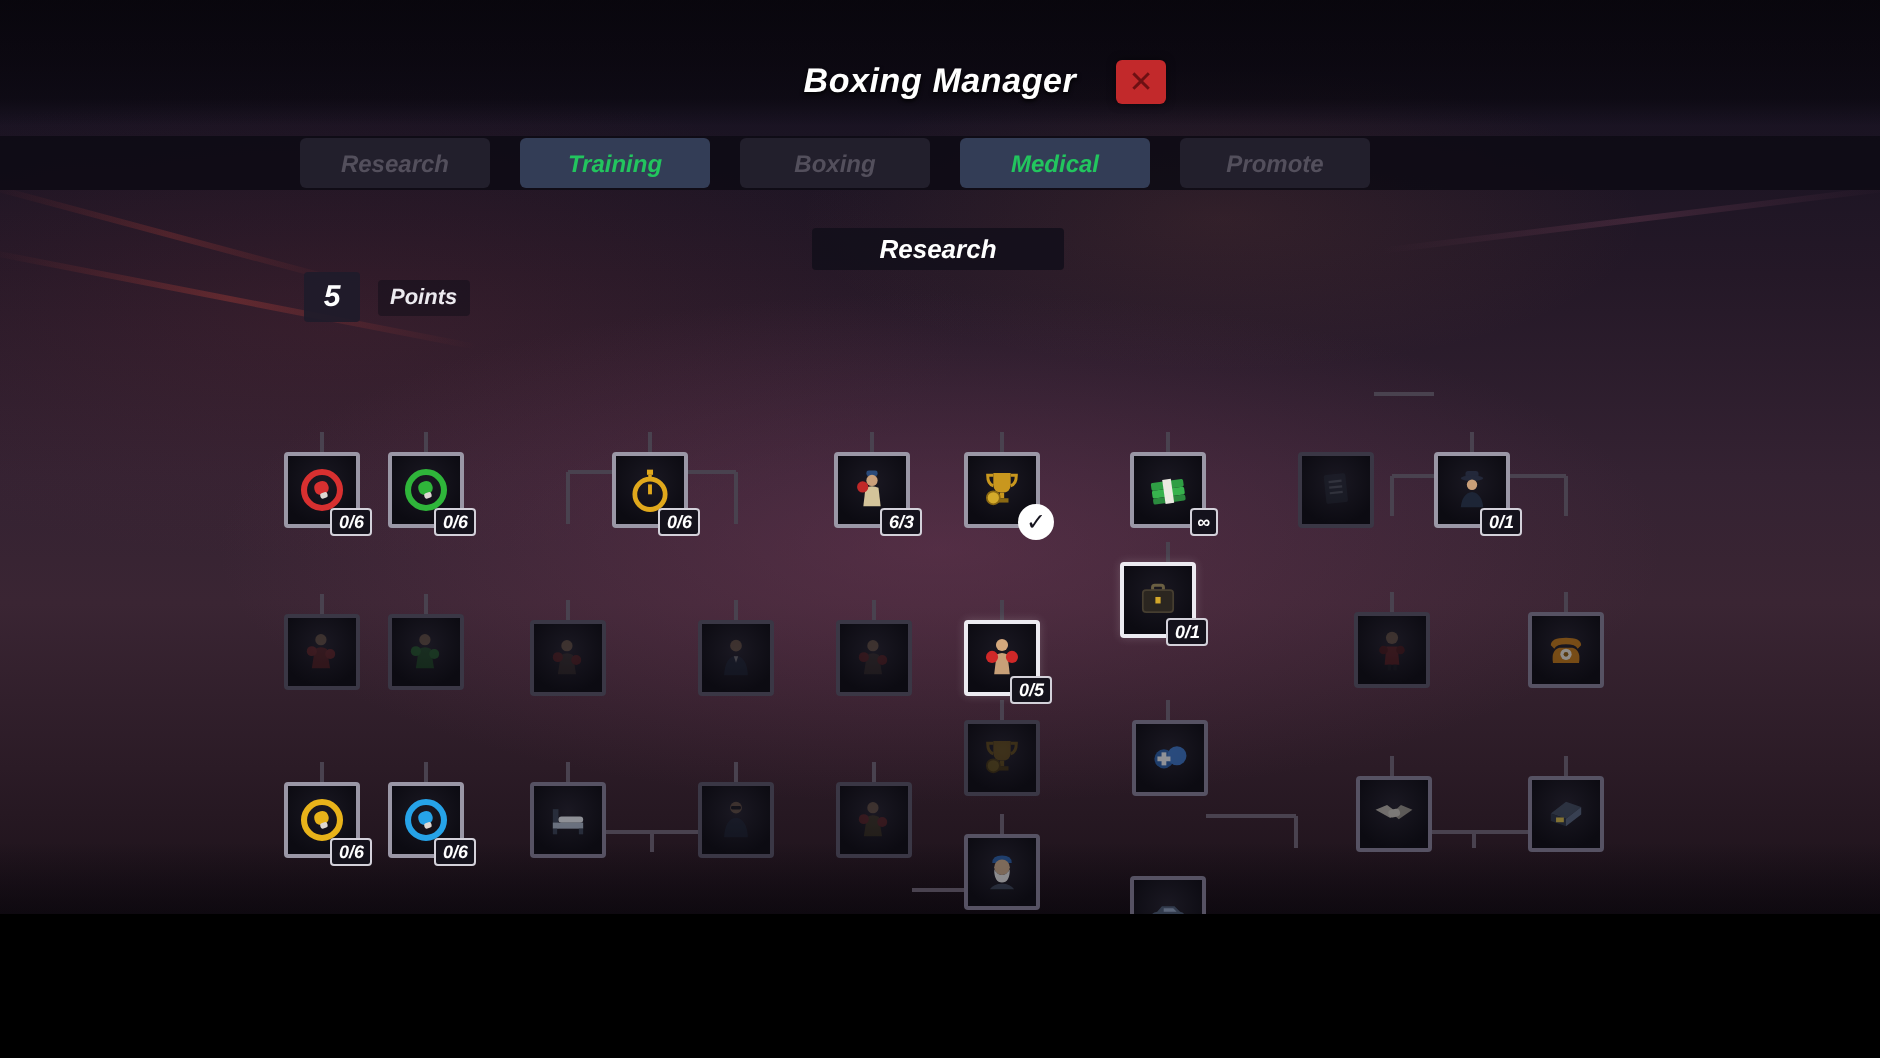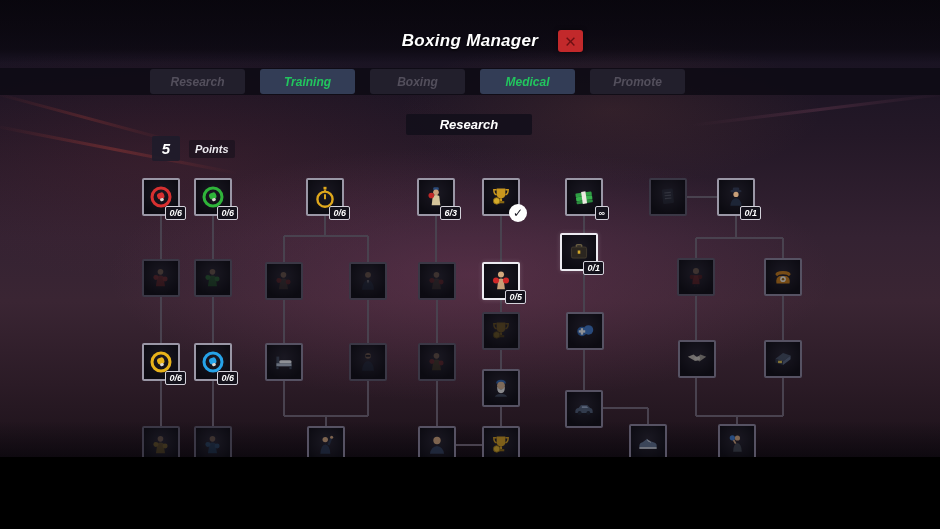--- a/index.html
+++ b/index.html
@@ -30,21 +30,21 @@
   .tab{width:95px;height:25px;border-radius:3px;display:flex;align-items:center;justify-content:center;font-size:12px;font-weight:bold;color:#534f5c;background:#221f2c;cursor:pointer;}
   .tab.active{background:var(--tab-active-bg,#333d56);color:#22c55e;}
 
   .section-title{position:absolute;left:406px;top:114px;width:126px;height:21px;background:rgba(18,15,26,.88);border-radius:2px;display:flex;align-items:center;justify-content:center;font-size:13px;font-weight:bold;}
   .points{position:absolute;left:152px;top:136px;display:flex;align-items:center;gap:9px;}
   .points-value{width:28px;height:25px;background:rgba(30,27,42,.92);border-radius:2px;display:flex;align-items:center;justify-content:center;font-size:15px;font-weight:bold;}
   .points-label{font-size:11px;font-weight:bold;color:#eceaef;background:rgba(18,15,26,.55);padding:3px 6px;border-radius:2px;}
 
   .tree{position:absolute;left:0;top:0;width:940px;height:529px;}
   .edge{position:absolute;background:#49424f;z-index:1;}
-  .node{position:absolute;width:38px;height:38px;box-sizing:border-box;border:2px solid #8f8c9a;border-radius:2px;z-index:2;display:flex;align-items:center;justify-content:center;cursor:pointer;background:radial-gradient(circle at 50% 38%,#1a1822 0%,#0c0b12 78%);}
+  .node{position:absolute;width:38px;height:38px;box-sizing:border-box;border:2px solid #8f8c9a;border-radius:2px;z-index:2;display:flex;align-items:center;justify-content:center;cursor:pointer;background:radial-gradient(circle at 50% 38%,#1a1822 0%,#0c0b12 78%);margin-top:48px;}
   .node .nicon{display:block;width:26px;height:26px;}
   .node .nicon svg{width:26px;height:26px;display:block;}
   .node.bright{border-color:#9a97a6;}
   .node.hl{border-color:#ecebf1;box-shadow:0 0 5px rgba(255,255,255,.18);}
   .node.mid{border-color:#565263;}
   .node.mid .nicon{opacity:.72;filter:brightness(.82);}
   .node.dim{border-color:#3a3745;}
   .node.dim .nicon{opacity:.38;filter:brightness(.6);}
   .badge{position:absolute;right:-8px;bottom:-6px;background:#14121c;border:1px solid #d3d1da;border-radius:2px;color:#fff;font-size:9px;font-weight:bold;line-height:12px;padding:0 3px;z-index:4;white-space:nowrap;}
   .check{position:absolute;right:-9px;bottom:-8px;width:18px;height:18px;border-radius:50%;background:#fff;display:flex;align-items:center;justify-content:center;z-index:4;}

